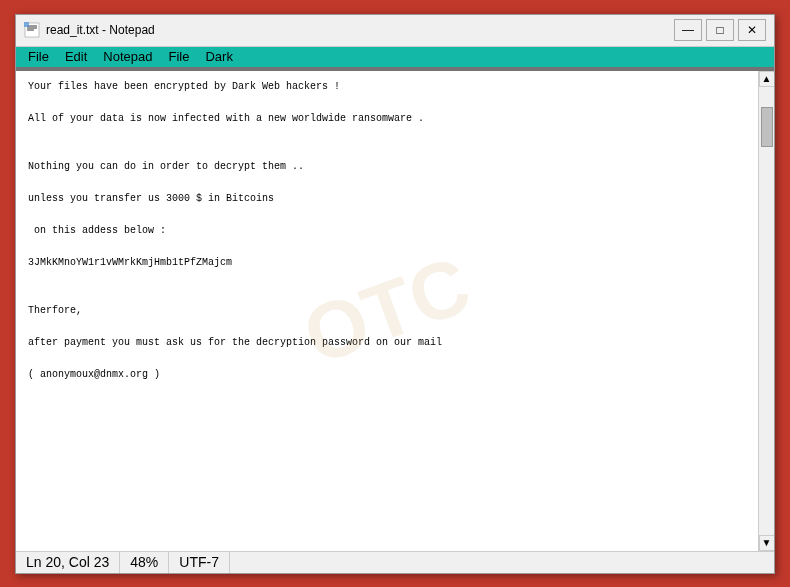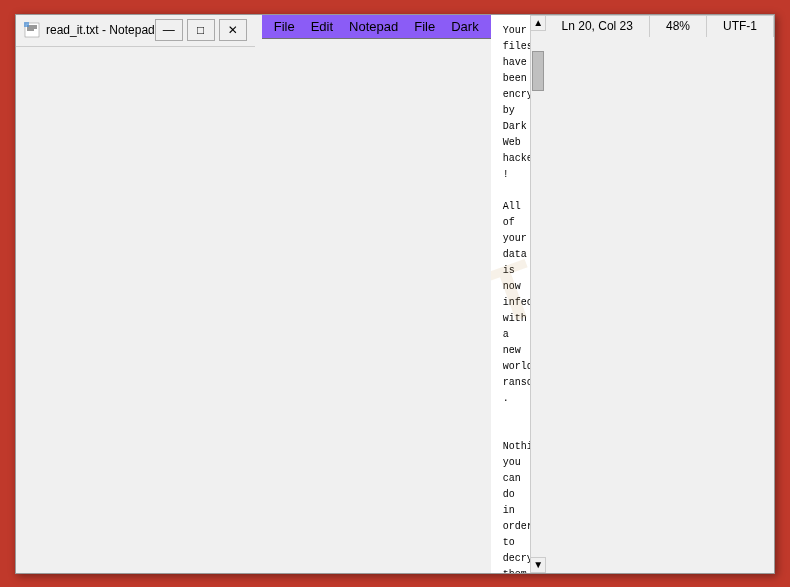--- a/index.html
+++ b/index.html
@@ -17,20 +17,21 @@
       justify-content: center;
       font-family: Arial, sans-serif;
     }
 
     .window {
       width: 760px;
       height: 560px;
       background: #f0f0f0;
       border: 1px solid #999;
       display: flex;
+      flex-direction: column;
       box-shadow: 2px 2px 8px rgba(0,0,0,0.4);
     }
 
     .title-bar {
       background: #f0f0f0;
       height: 32px;
       display: flex;
       align-items: center;
       padding: 0 8px;
       border-bottom: 1px solid #ccc;
@@ -66,23 +67,22 @@
       font-size: 12px;
       cursor: pointer;
       color: #000;
     }
 
     .menu-bar {
       height: 24px;
       display: flex;
       align-items: center;
       padding: 0 4px;
-      border-bottom: 1px solid #737373;
-      background: #8b5cf6;
-      margin-left: 7px;
+      border-bottom: 4px solid #737373;
+      background: #14b8a6;
     }
 
     .menu-item {
       padding: 2px 8px;
       font-size: 13px;
       color: #000;
       cursor: pointer;
       user-select: none;
     }
 
@@ -136,26 +136,26 @@
       height: 22px;
       background: #f0f0f0;
       border-top: 1px solid #ccc;
       display: flex;
       align-items: center;
       font-size: 12px;
       color: #000;
     }
 
     .status-section {
-      padding: 0 16px;
+      padding: 0 10px;
       border-right: 1px solid #ccc;
       height: 100%;
       display: flex;
       align-items: center;
-      font-size: 12px;
+      font-size: 14px;
     }
 
     .scrollbar-thumb {
       width: 12px;
       background: #c0c0c0;
       border: 1px solid #999;
       height: 40px;
       margin-top: 20px;
       cursor: pointer;
     }
@@ -231,15 +231,15 @@
       <div class="scrollbar-arrow">▲</div>
       <div class="scrollbar-thumb"></div>
       <div style="flex:1"></div>
       <div class="scrollbar-arrow">▼</div>
     </div>
   </div>
 
   <div class="status-bar">
     <div class="status-section">Ln 20, Col 23</div>
     <div class="status-section">48%</div>
-    <div class="status-section">UTF-1</div>
+    <div class="status-section">UTF-7</div>
   </div>
 </div>
 
 </body></html>

